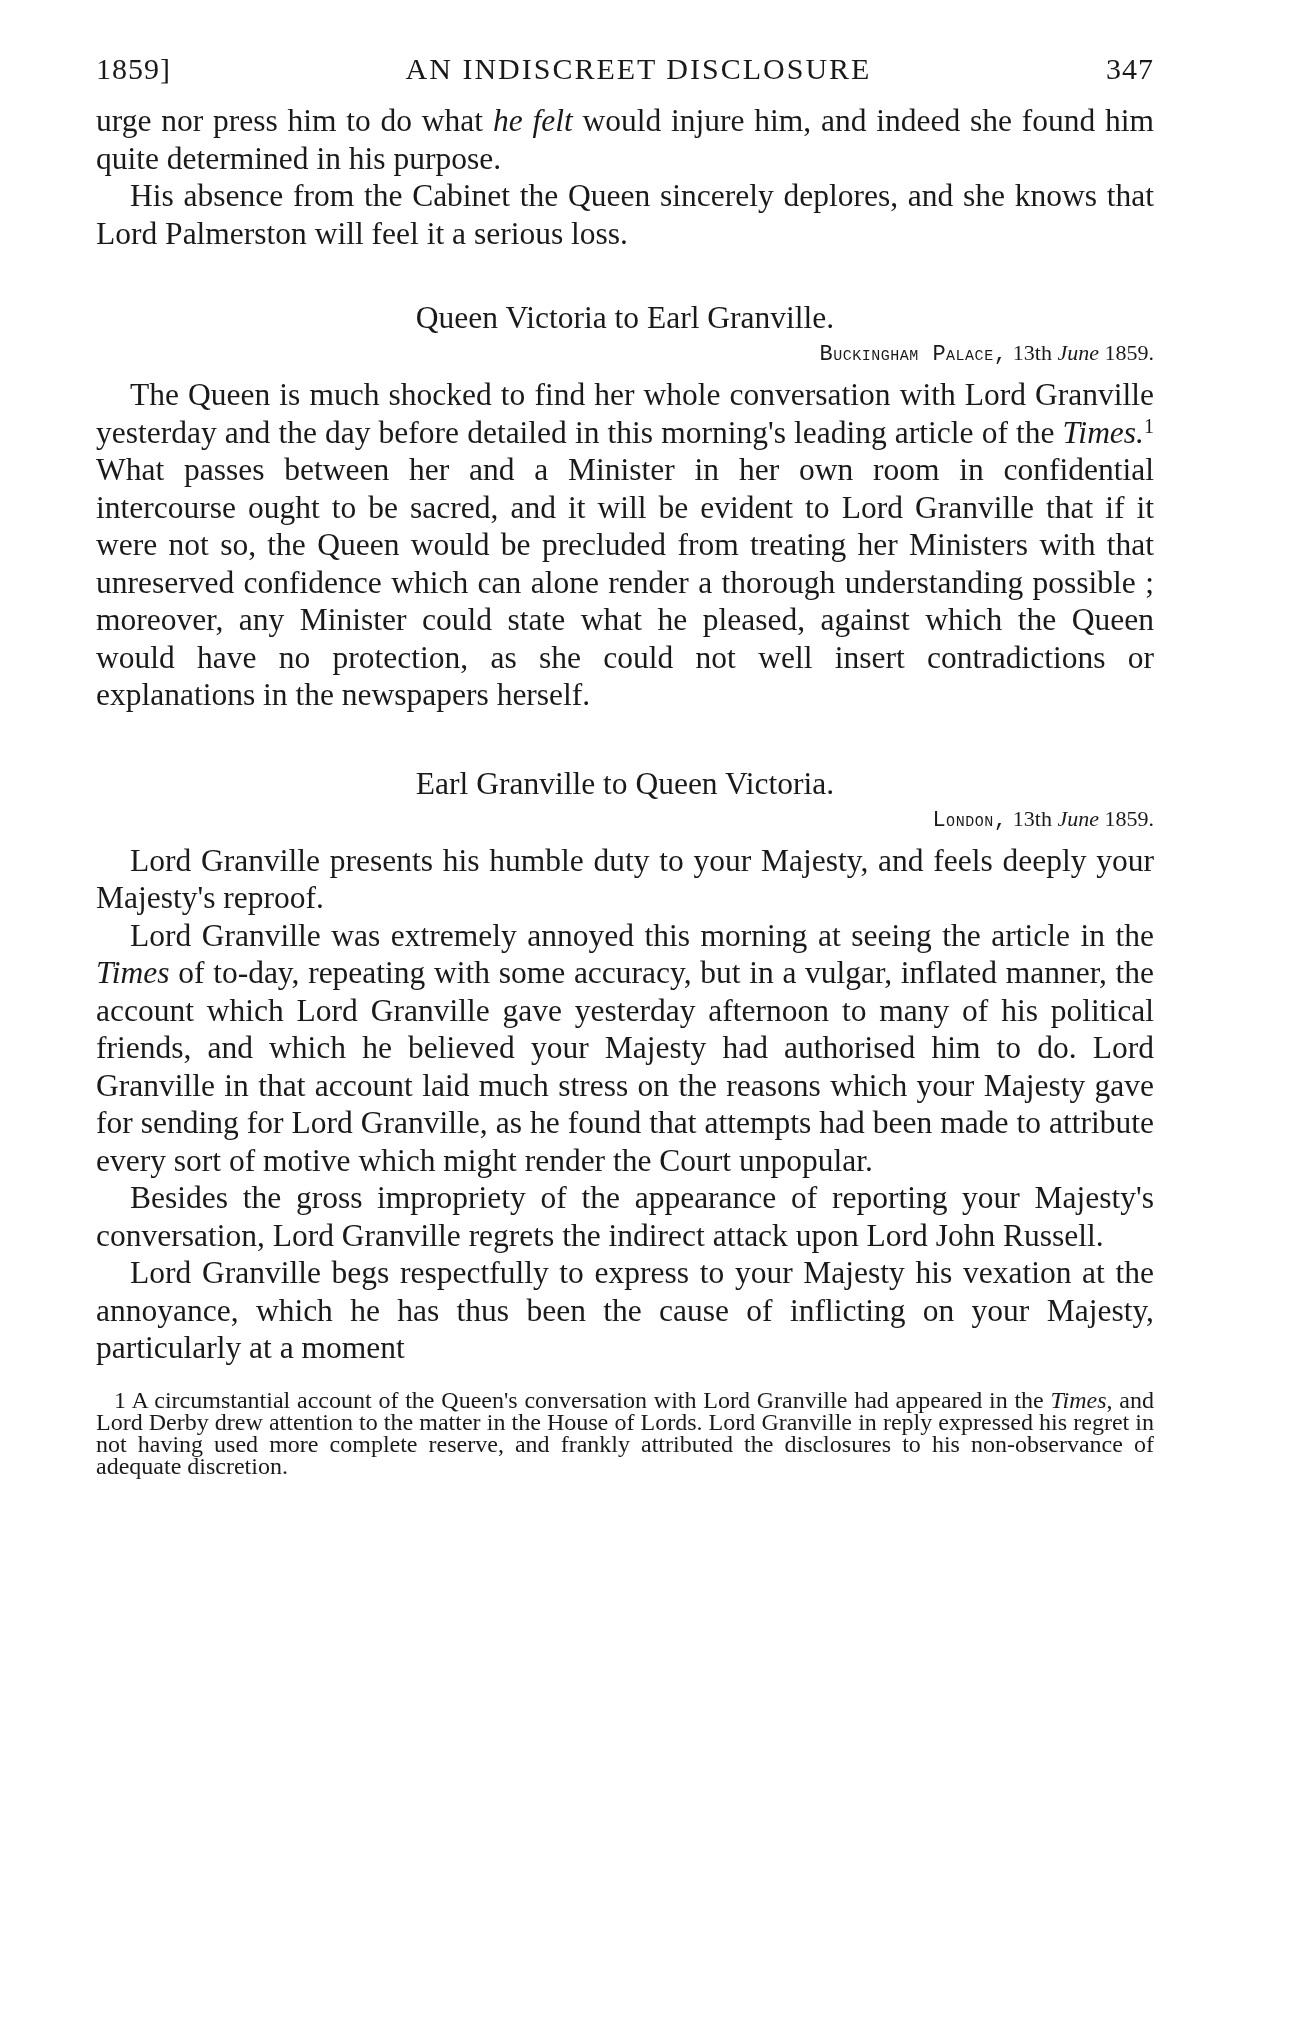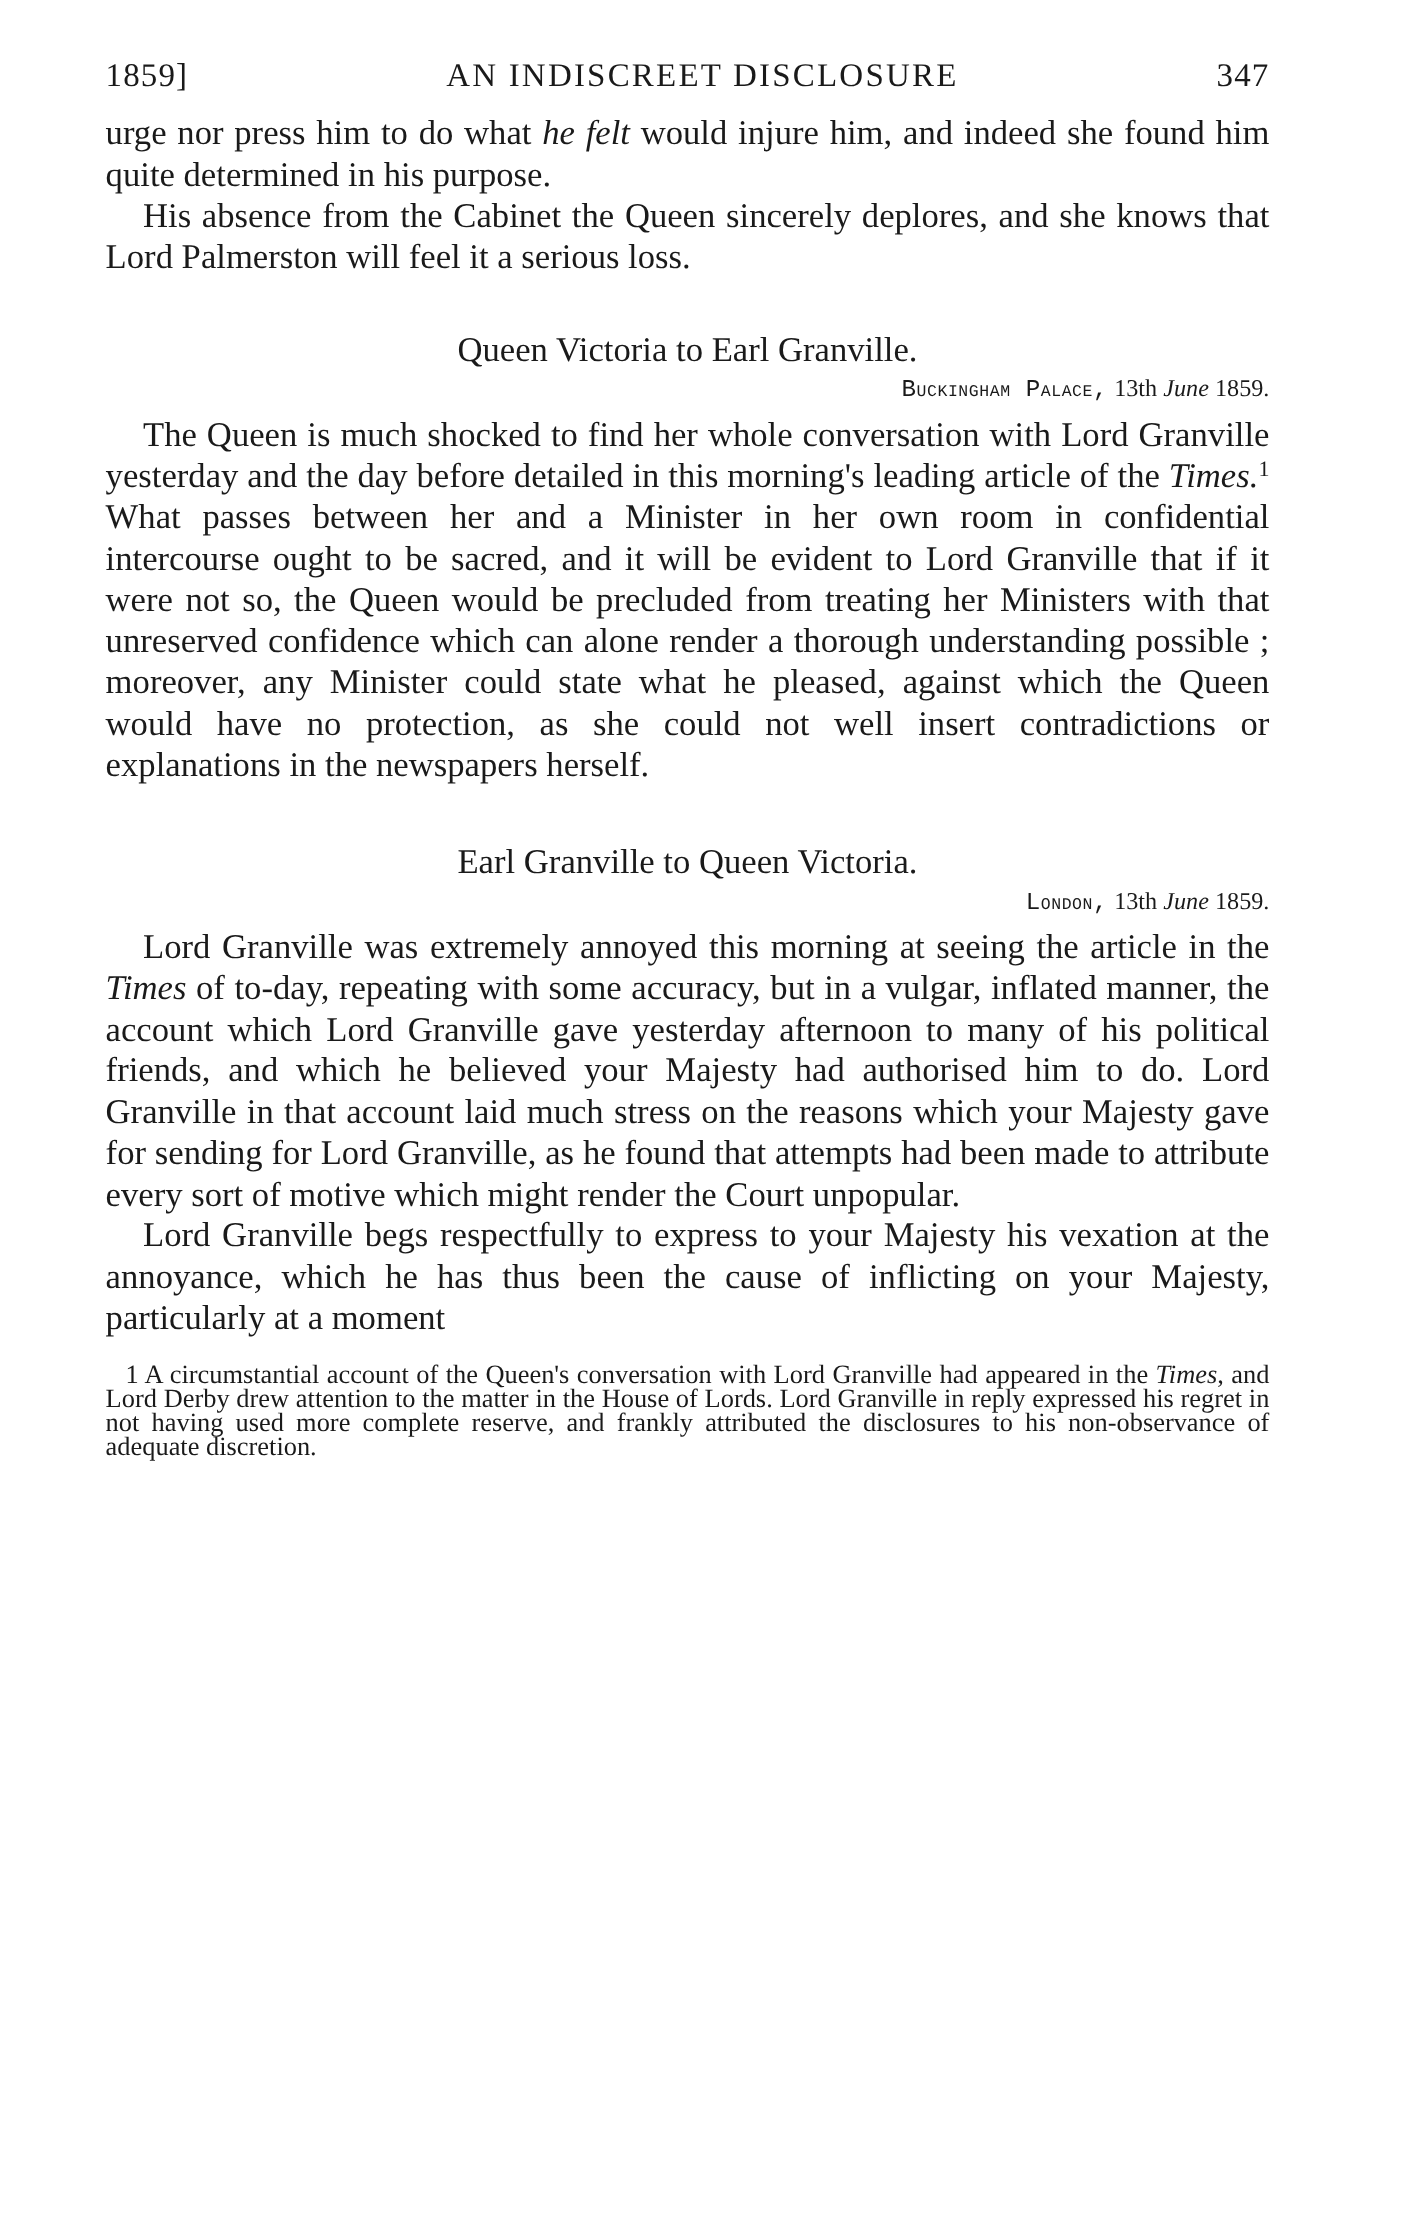--- a/index.html
+++ b/index.html
@@ -50,19 +50,21 @@
 
   <div class="gap2"></div>
 
   <p class="heading">Earl Granville to Queen Victoria.</p>
   <p class="dateline">
     <span class="place">London,</span>
     <span>13th</span>
     <span class="month">June</span>
     <span>1859.</span>
   </p>
+  <p class="para indent">Lord Granville presents his humble duty to your Majesty, and feels deeply your Majesty's reproof.</p>
   <p class="para indent"><span>Lord Granville was extremely annoyed this morning at seeing the article in the </span><i>Times</i><span> of to-day, repeating with some accuracy, but in a vulgar, inflated manner, the account which Lord Granville gave yesterday afternoon to many of his political friends, and which he believed your Majesty had authorised him to do. Lord Granville in that account laid much stress on the reasons which your Majesty gave for sending for Lord Granville, as he found that attempts had been made to attribute every sort of motive which might render the Court unpopular.</span></p>
+  <p class="para indent">Besides the gross impropriety of the appearance of reporting your Majesty's conversation, Lord Granville regrets the indirect attack upon Lord John Russell.</p>
   <p class="para indent">Lord Granville begs respectfully to express to your Majesty his vexation at the annoyance, which he has thus been the cause of inflicting on your Majesty, particularly at a moment</p>
 
   <div class="footnotes">
     <p><span>1</span><span> A circumstantial account of the Queen's conversation with Lord Granville had appeared in the </span><i>Times</i><span>, and Lord Derby drew attention to the matter in the House of Lords. Lord Granville in reply expressed his regret in not having used more complete reserve, and frankly attributed the disclosures to his non-observance of adequate discretion.</span></p>
   </div>
 </div>
 
 </body></html>

